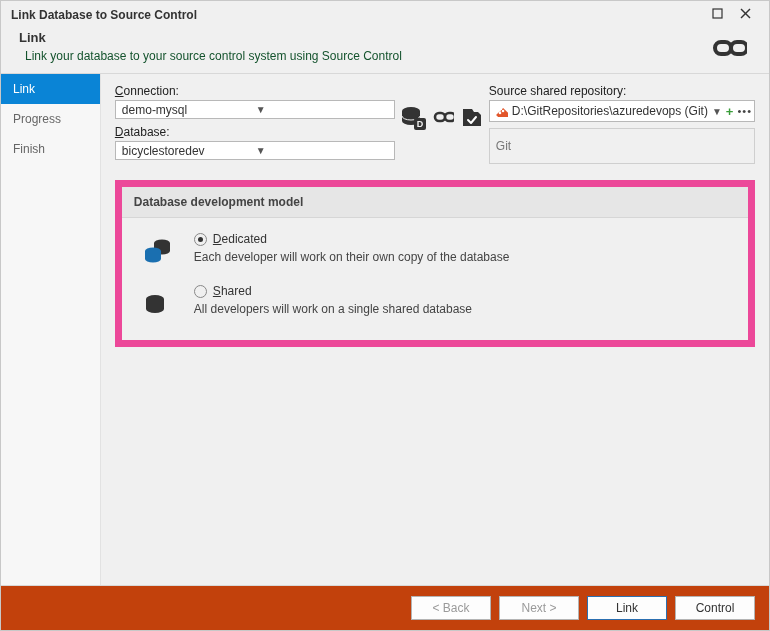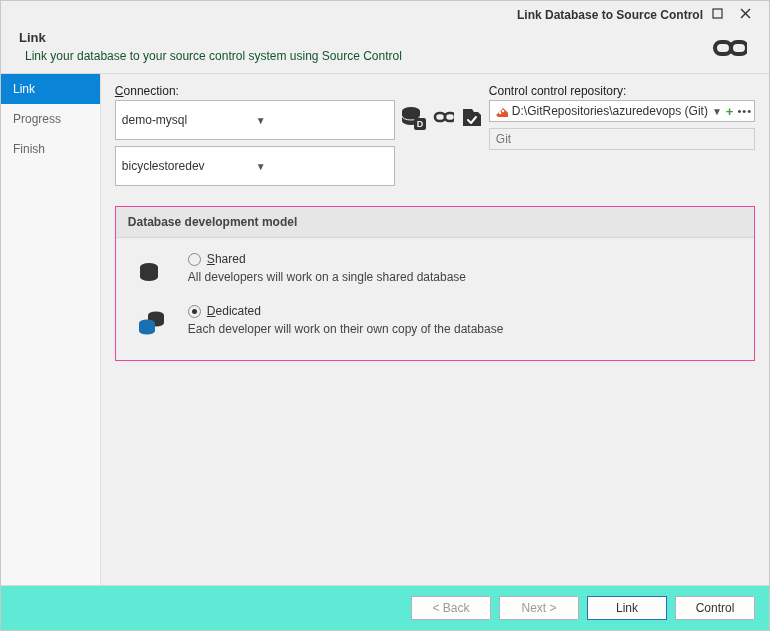--- a/index.html
+++ b/index.html
@@ -19,21 +19,21 @@
     background: #f0f0f0;
     display: flex;
     flex-direction: column;
     border: 1px solid #c8c8c8;
   }
   .titlebar {
     display: flex;
     align-items: center;
     padding: 6px 10px 4px 10px;
   }
-  .titlebar-title { font-weight: 600; flex: 1; text-align: right; }
+  .titlebar-title { font-weight: 600; flex: 1; }
   .titlebar-ctrl { width: 28px; text-align: center; font-size: 13px; cursor: default; }
   .header {
     padding: 4px 18px 10px 18px;
     display: flex;
     align-items: flex-start;
   }
   .header-text { flex: 1; }
   .header-title { font-weight: 600; font-size: 13px; margin-bottom: 4px; }
   .header-desc { color: #14532d; padding-left: 6px; }
   .header-icon { margin-top: 6px; margin-right: 4px; }
@@ -71,52 +71,52 @@
   .col-left { width: 280px; }
   .col-mid { display: flex; align-items: center; gap: 6px; padding-top: 20px; }
   .col-right { flex: 1; }
   .fld-label { margin-bottom: 2px; color: #222; }
   .fld-label .u { text-decoration: underline; }
   .select {
     display: flex;
     align-items: center;
     background: #fff;
     border: 1px solid #b8b8b8;
-    height: 40px;
+    height: 19px;
     padding: 0 4px 0 6px;
     margin-bottom: 6px;
   }
   .select span { flex: 1; }
   .select .chev { color: #555; font-size: 10px; }
   .readonly {
     display: flex;
     align-items: center;
     background: #f0f0f0;
     border: 1px solid #cfcfcf;
     color: #777;
-    height: 22px;
+    height: 36px;
     padding: 4px 6px;
   }
   .repo-row {
     display: flex;
     align-items: center;
     background: #fff;
     border: 1px solid #b8b8b8;
     height: 22px;
     padding: 0 2px 0 4px;
     margin-bottom: 6px;
     gap: 4px;
   }
   .repo-row .txt { flex: 1; white-space: nowrap; overflow: hidden; text-overflow: ellipsis; text-align: center; }
   .repo-row .chev { color: #555; font-size: 10px; }
   .repo-row .plus { color: #3a9d3a; font-weight: bold; font-size: 13px; }
   .repo-row .dots { color: #444; letter-spacing: 1px; font-size: 11px; }
   .panel {
     margin-top: 14px;
-    border: 1px solid #ec4899;
+    border: 7px solid #ec4899;
     background: #f0f0f0;
   }
   .panel-header {
     background: #e6e6e6;
     padding: 8px 12px;
     font-weight: 600;
     color: #444;
     border-bottom: 1px solid #d6d6d6;
   }
   .panel-body { padding: 14px 20px 22px 20px; }
@@ -132,21 +132,21 @@
   .radio-circle.sel::after {
     content: ""; width: 5px; height: 5px; background: #333; border-radius: 50%;
   }
   .model-desc { color: #444; }
   .footer {
     border-top: 1px solid #d8d8d8;
     padding: 10px 14px;
     display: flex;
     justify-content: flex-end;
     gap: 8px;
-    background: #5eead4;
+    background: #c2410c;
   }
   .btn {
     min-width: 80px;
     height: 24px;
     border: 1px solid #b4b4b4;
     background: #fdfdfd;
     display: inline-flex;
     align-items: center;
     justify-content: center;
     padding: 0 12px;
@@ -199,20 +199,21 @@
 
     <div class="main">
       <div class="top-row">
 
         <div class="col-left">
           <div class="fld-label"><span class="u">C</span><span>onnection:</span></div>
           <div class="select">
             <span>demo-mysql</span>
             <span class="chev">▼</span>
           </div>
+          <div class="fld-label"><span class="u">D</span>atabase:</div>
           <div class="select">
             <span>bicyclestoredev</span>
             <span class="chev">▼</span>
           </div>
         </div>
 
         <div class="col-mid">
           <span>
             <svg width="26" height="26" viewBox="0 0 26 26">
               <ellipse cx="11" cy="7" rx="9" ry="4" fill="#333"></ellipse>
@@ -230,21 +231,21 @@
           <span>
             <svg width="24" height="24" viewBox="0 0 24 24">
               <path d="M3 7 h15 l3 3 v11 h-18 z" fill="#333"></path>
               <path d="M3 7 v-3 h9 l2 3" fill="#333"></path>
               <path d="M8 15 l3 3 l5 -6" fill="none" stroke="#fff" stroke-width="2" stroke-linecap="round" stroke-linejoin="round"></path>
             </svg>
           </span>
         </div>
 
         <div class="col-right">
-          <div class="fld-label">Control control repository:</div>
+          <div class="fld-label">Source shared repository:</div>
           <div class="repo-row">
             <span>
               <svg width="14" height="14" viewBox="0 0 14 14">
                   <rect x="0" y="7" width="10" height="10" transform="rotate(-45 7 7)" fill="#e2562b"></rect>
                   <circle cx="6" cy="5" r="1.3" fill="#fff"></circle>
                   <circle cx="9" cy="8" r="1.3" fill="#fff"></circle>
                   <circle cx="6" cy="10" r="1.3" fill="#fff"></circle>
                   <path d="M6 5 L9 8 M6 5 L6 10" stroke="#fff" stroke-width="1"></path>
                 </svg>
             </span>
@@ -255,55 +256,55 @@
           </div>
           <div class="readonly">
             <span>Git</span>
           </div>
         </div>
       </div>
 
       <div class="panel">
         <div class="panel-header">Database development model</div>
         <div class="panel-body">
-
-          <div class="model-row">
-            <div class="model-icon">
-              <svg width="30" height="28" viewBox="0 0 30 28">
-                <ellipse cx="13" cy="9" rx="9" ry="4" fill="#333"></ellipse>
-                  <path d="M4 9 v10 a9 4 0 0 0 18 0 V9" fill="#333"></path>
-              </svg>
-            </div>
-            <div class="model-txt">
-              <div class="radio-row">
-                <span class="radio-circle"></span>
-                <span><span style="text-decoration:underline">S</span>hared</span>
-              </div>
-              <div class="model-desc">All developers will work on a single shared database</div>
-            </div>
-          </div>
 
           <div class="model-row">
             <div class="model-icon">
               <svg width="30" height="28" viewBox="0 0 30 28">
                 <ellipse cx="20" cy="5" rx="8" ry="3.5" fill="#333"></ellipse>
                   <path d="M12 5 v8 a8 3.5 0 0 0 16 0 V5" fill="#333"></path>
                 <ellipse cx="11" cy="13" rx="8" ry="3.5" fill="#1a6fb0"></ellipse>
                   <path d="M3 13 v8 a8 3.5 0 0 0 16 0 V13" fill="#1a6fb0"></path>
               </svg>
             </div>
             <div class="model-txt">
               <div class="radio-row">
                 <span class="radio-circle sel"></span>
                 <span><span style="text-decoration:underline">D</span>edicated</span>
               </div>
               <div class="model-desc">Each developer will work on their own copy of the database</div>
             </div>
           </div>
 
+          <div class="model-row">
+            <div class="model-icon">
+              <svg width="30" height="28" viewBox="0 0 30 28">
+                <ellipse cx="13" cy="9" rx="9" ry="4" fill="#333"></ellipse>
+                  <path d="M4 9 v10 a9 4 0 0 0 18 0 V9" fill="#333"></path>
+              </svg>
+            </div>
+            <div class="model-txt">
+              <div class="radio-row">
+                <span class="radio-circle"></span>
+                <span><span style="text-decoration:underline">S</span>hared</span>
+              </div>
+              <div class="model-desc">All developers will work on a single shared database</div>
+            </div>
+          </div>
+
         </div>
       </div>
     </div>
   </div>
 
   <div class="footer">
     <div class="btn disabled">
         <span>&lt; Back</span>
       </div>
     <div class="btn disabled">

